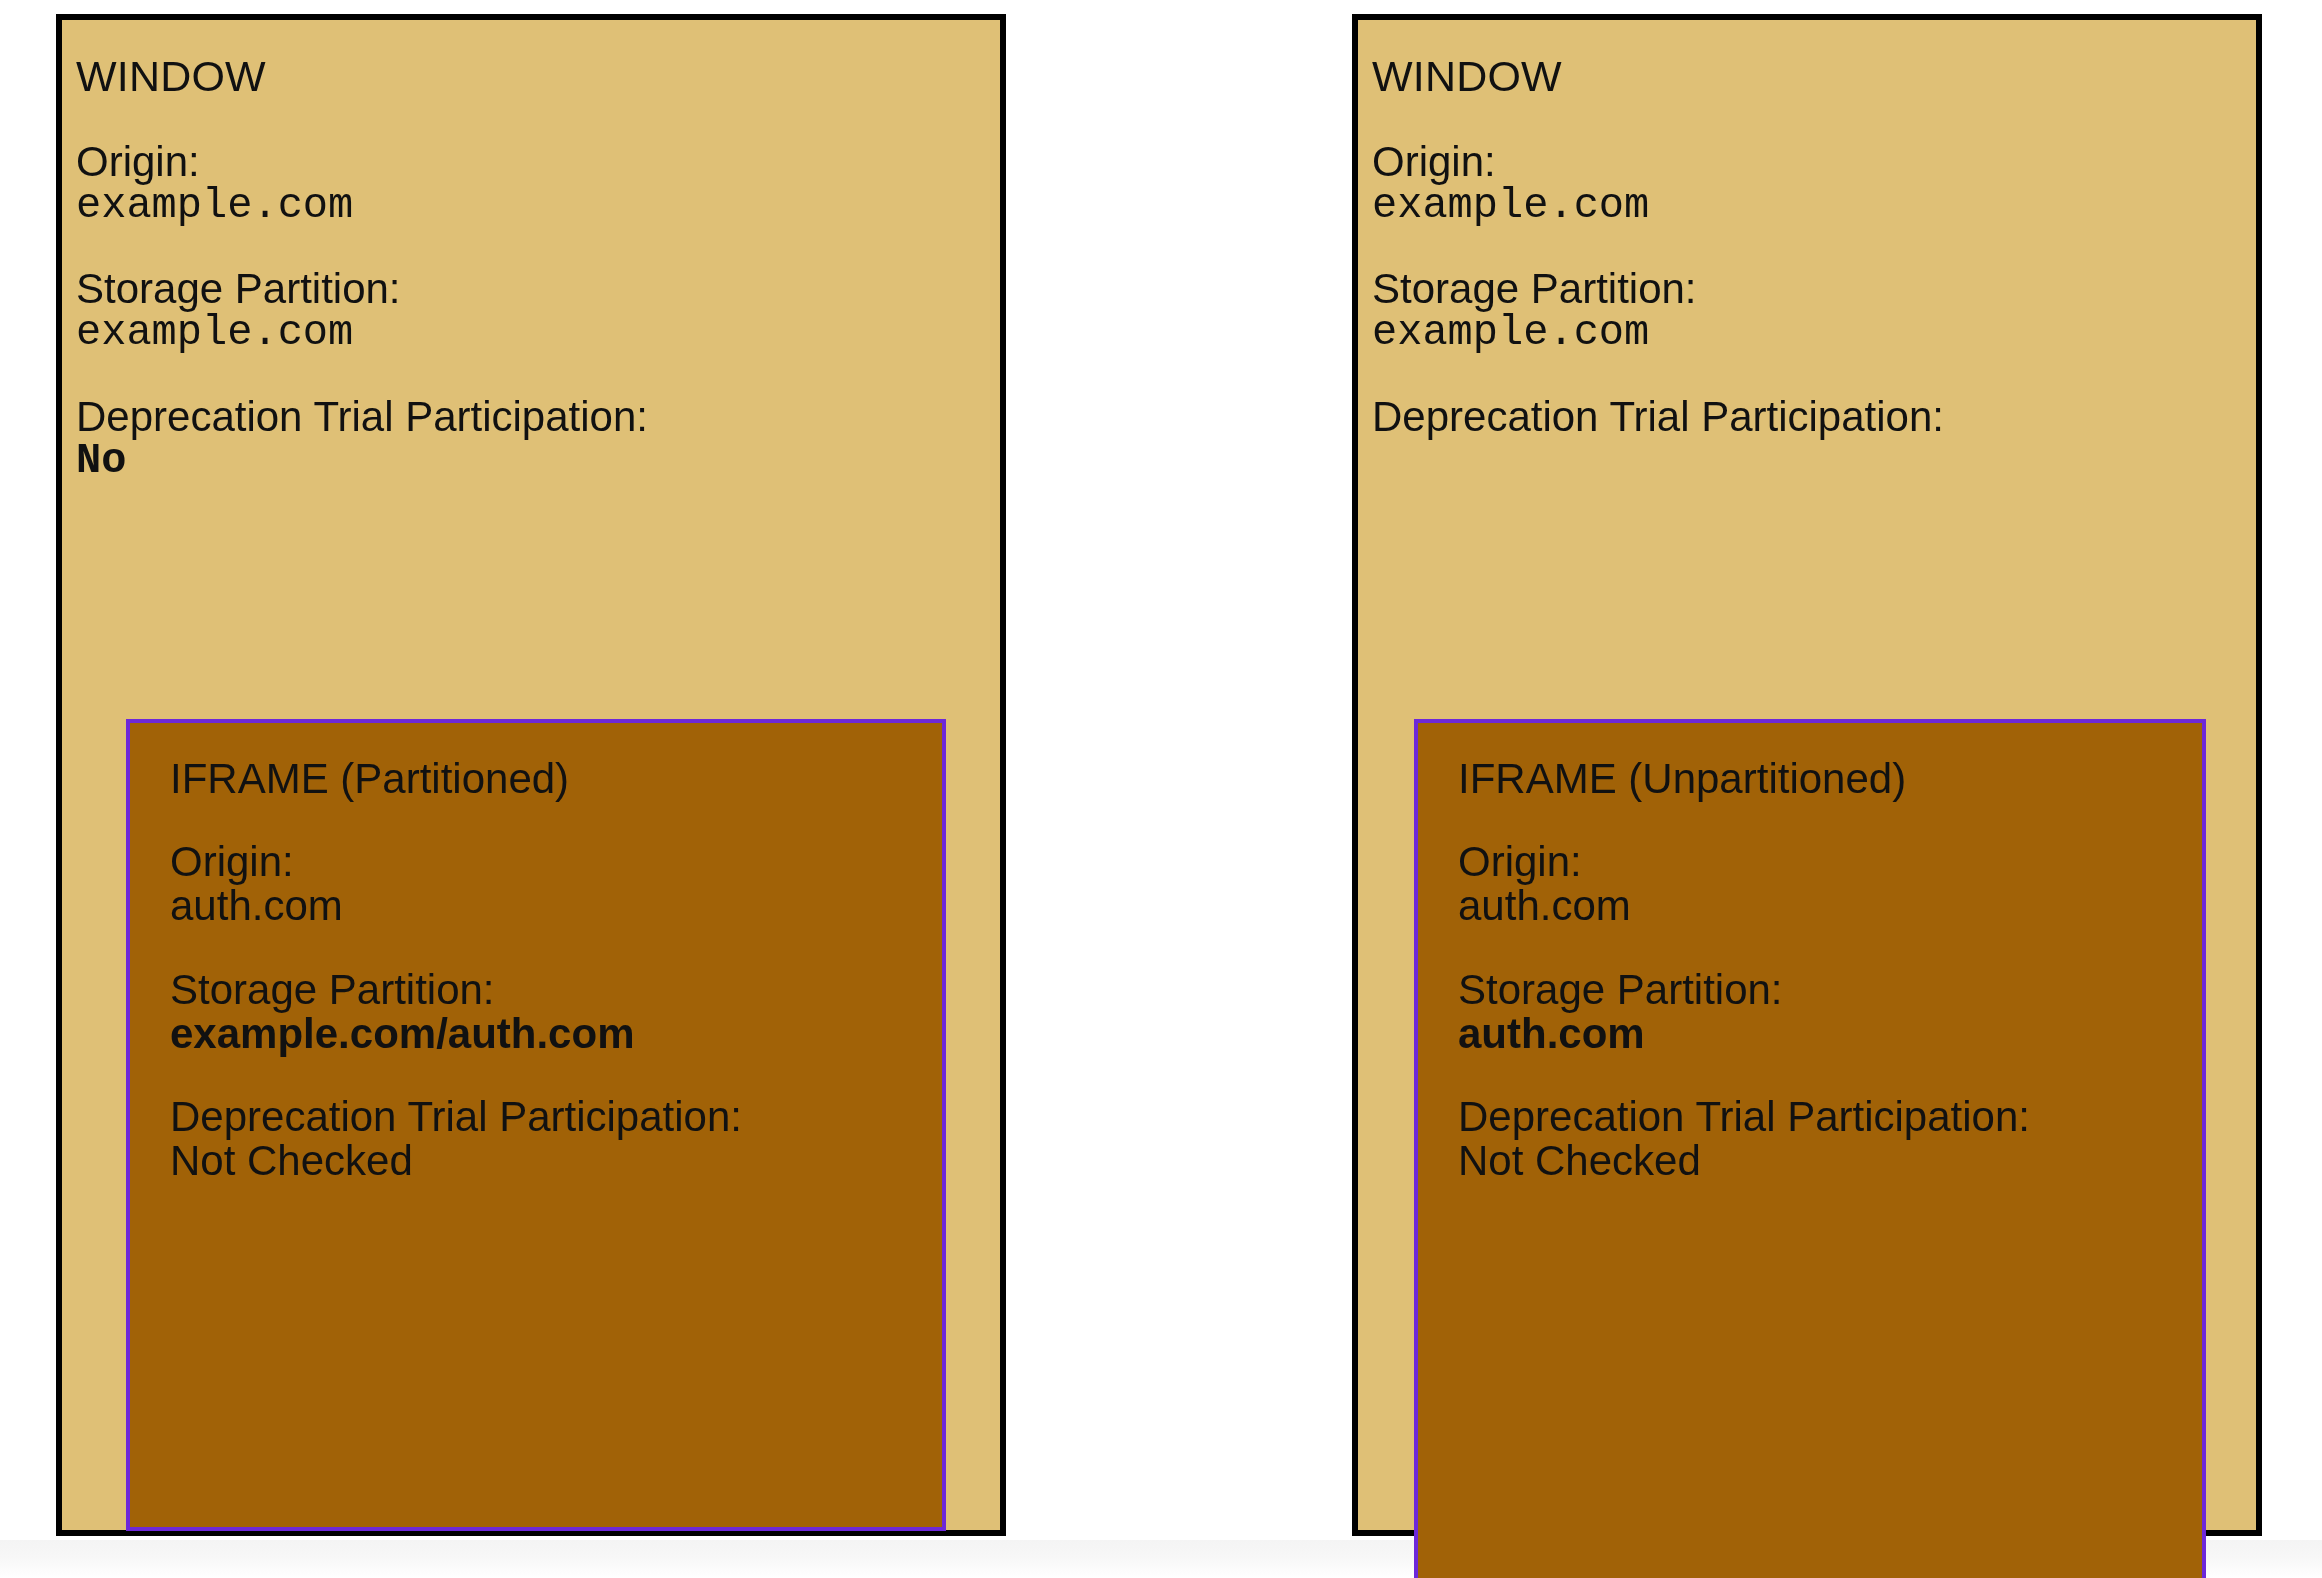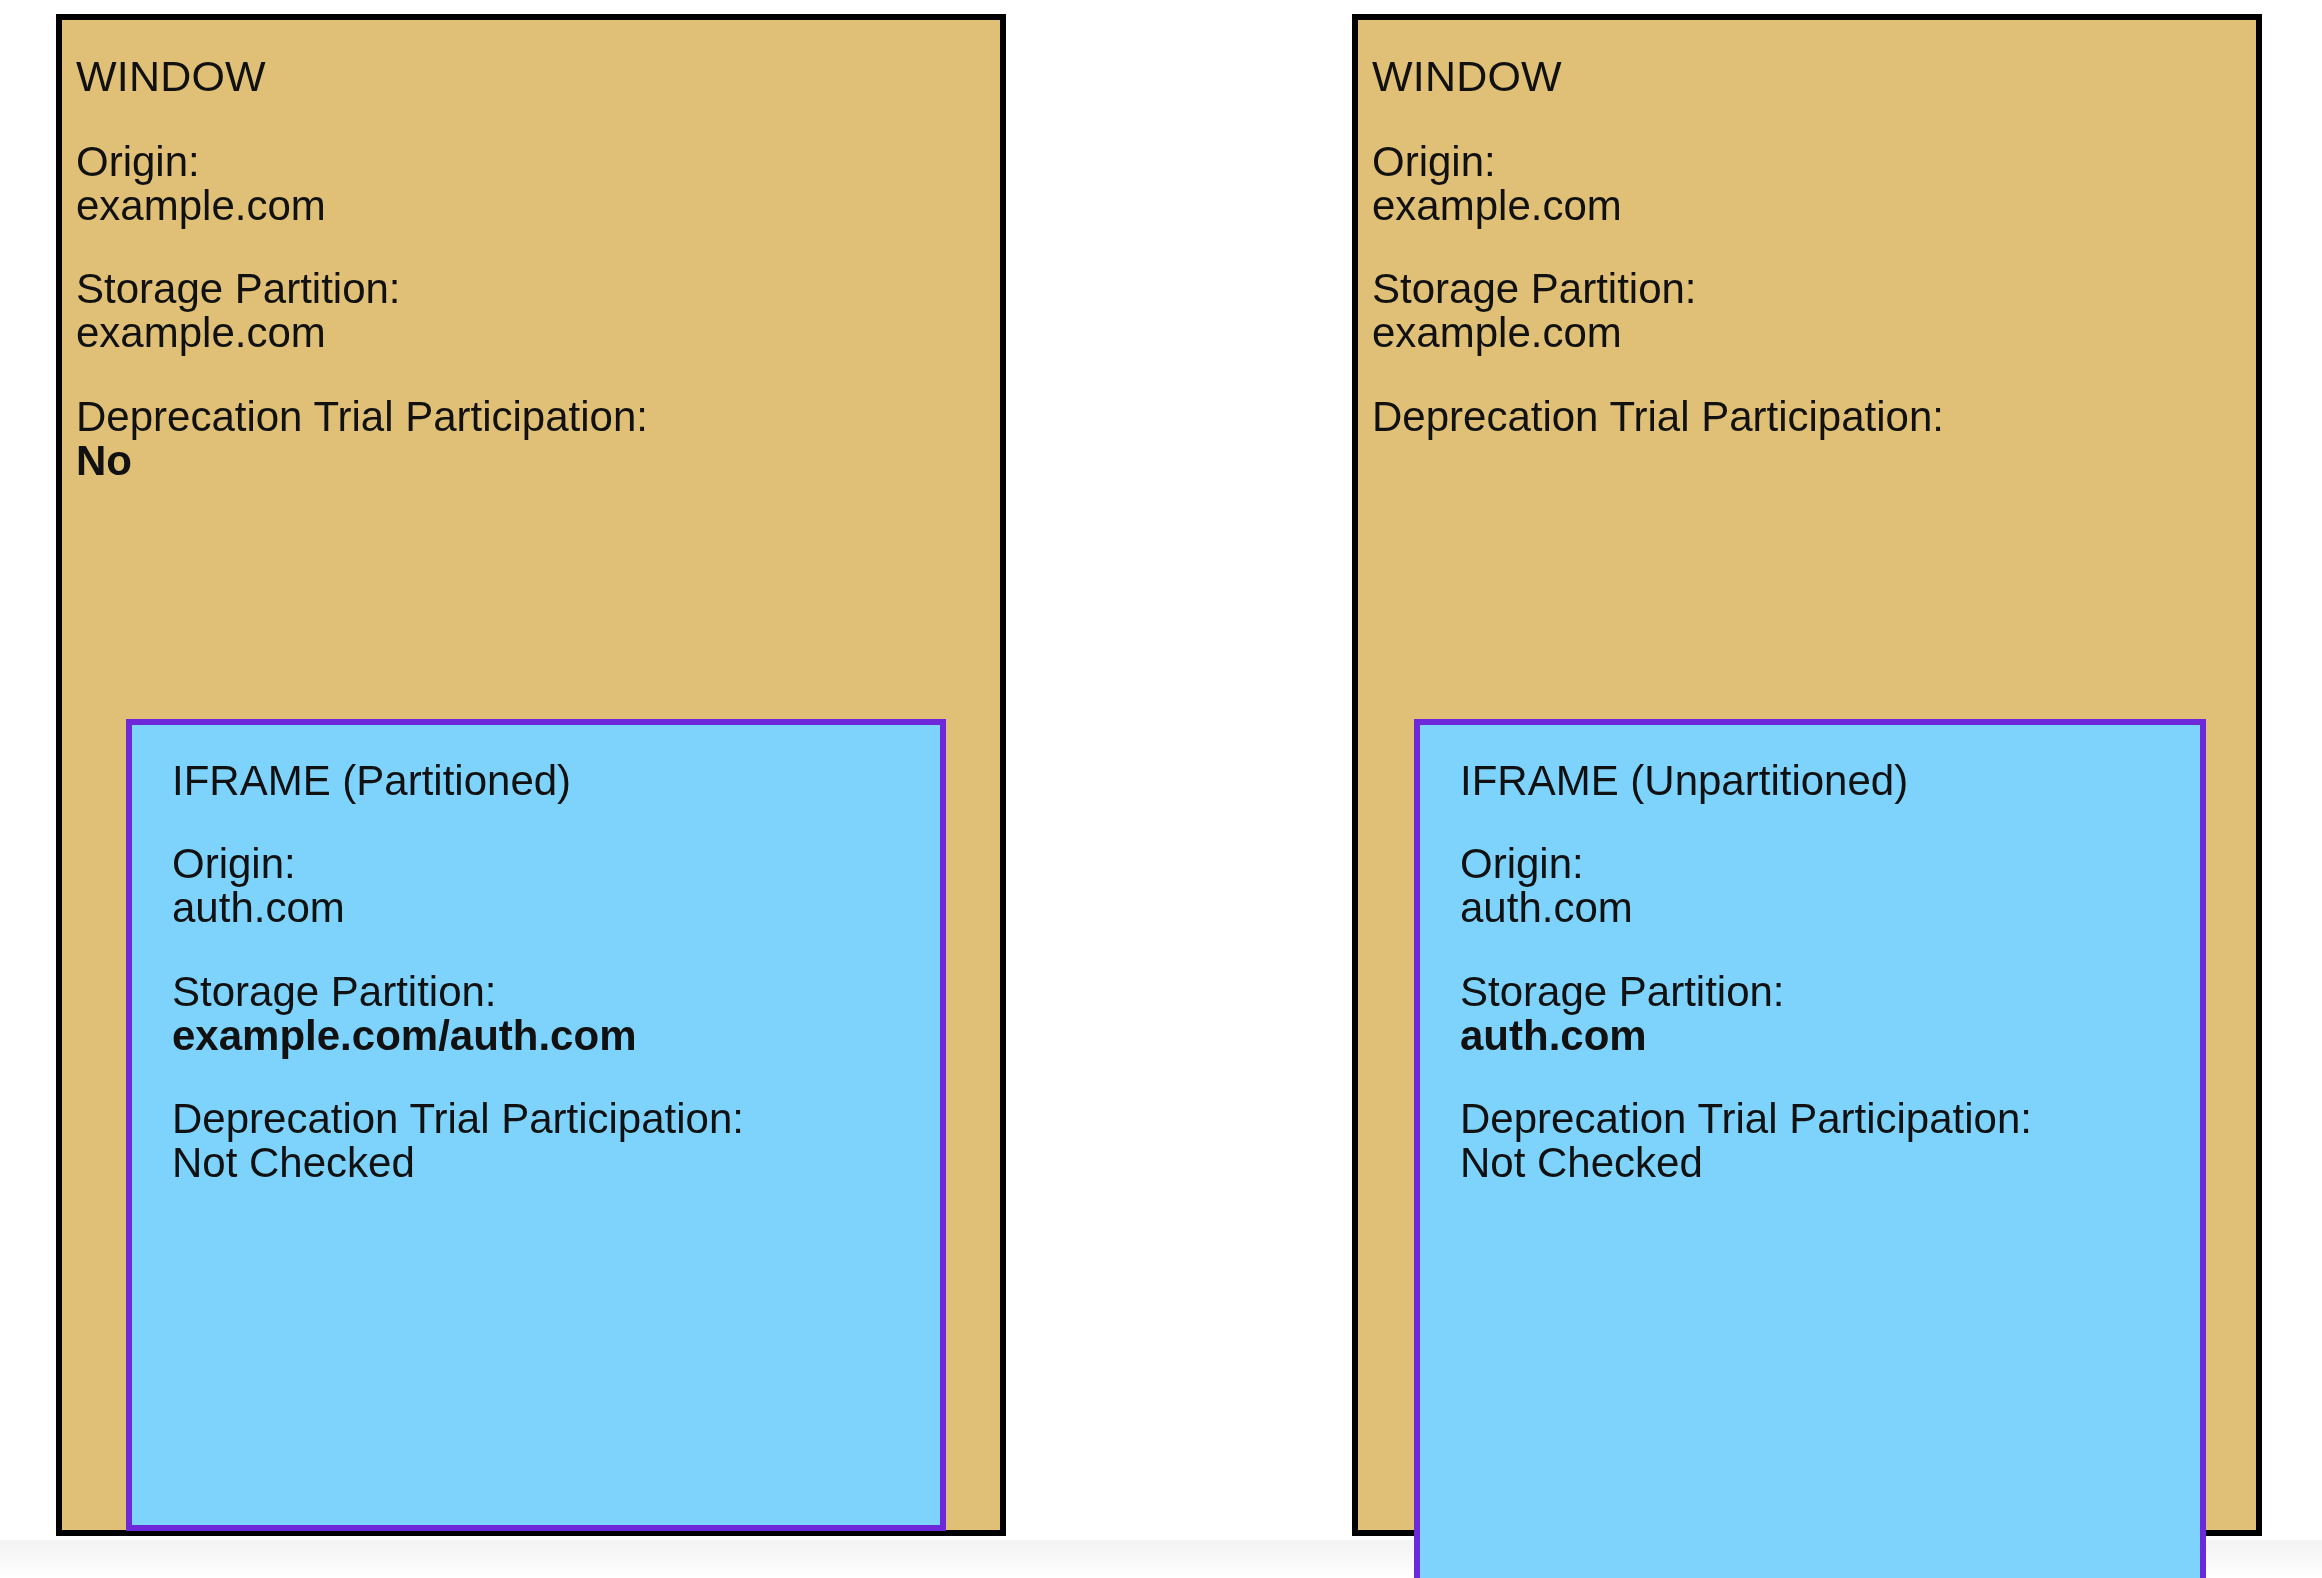--- a/index.html
+++ b/index.html
@@ -47,28 +47,28 @@
     letter-spacing: 0.2px;
   }
   .win-field {
     position: absolute;
     font-size: 42px;
     color: #111111;
     line-height: 1.05;
     white-space: nowrap;
   }
   .win-field .lbl { display: block; }
-  .win-field .val { display: block; }
+  .win-field .val { display: block; font-family: Liberation Mono, monospace; }
   .val.bold { font-weight: bold; }
 
   .iframe-box {
     position: absolute;
     box-sizing: border-box;
-    background: #7dd3fc;
-    border: 6px solid #6d28d9;
+    background: #a16207;
+    border: 4px solid #6d28d9;
   }
   .iframe-box.left  { left: 64px;  top: 699px; width: 820px; height: 812px; }
   .iframe-box.right { left: 56px;  top: 699px; width: 792px; height: 890px; }
 
   .if-title {
     position: absolute;
     font-size: 42px;
     color: #111111;
     white-space: nowrap;
   }

